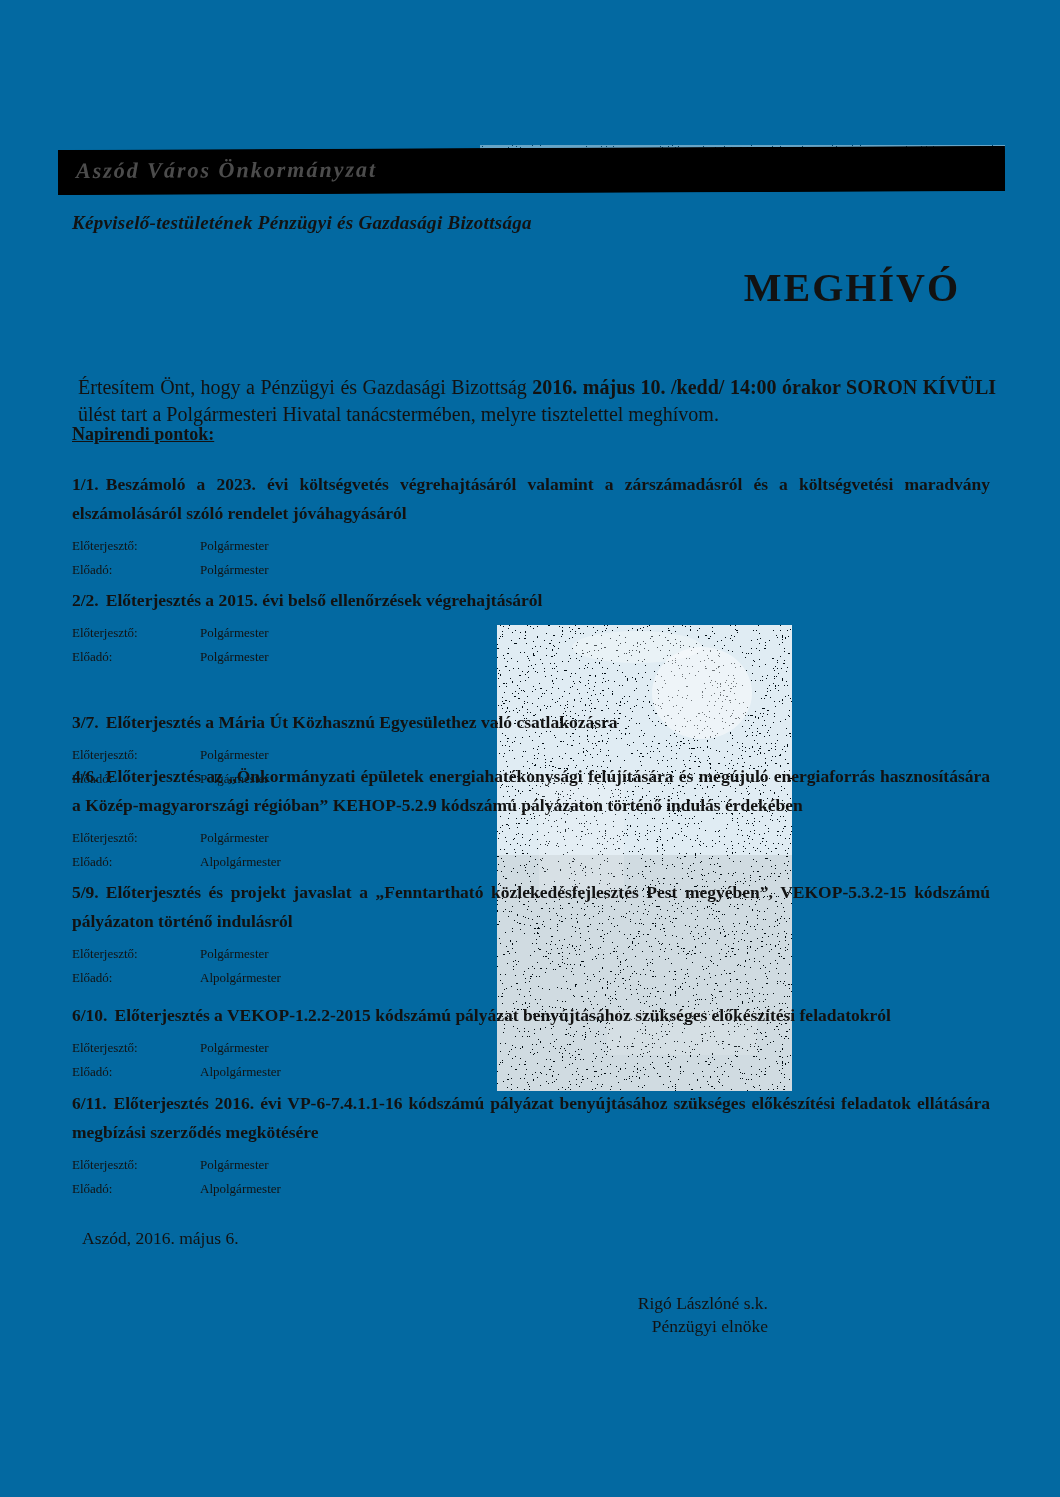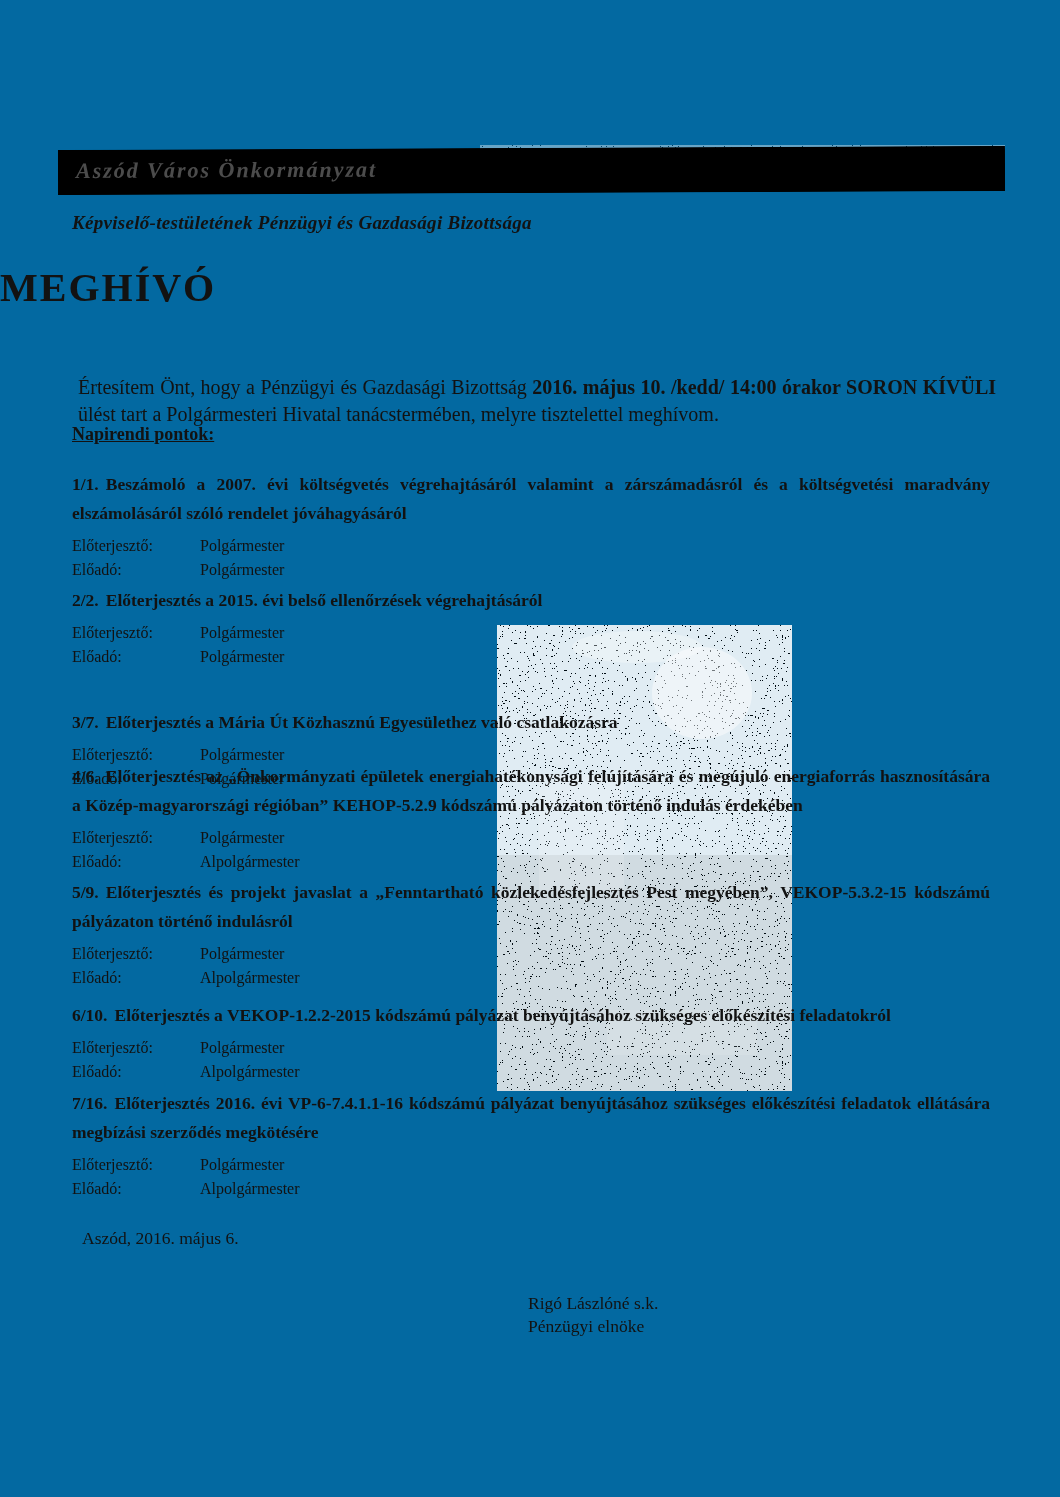--- a/index.html
+++ b/index.html
@@ -20,39 +20,39 @@
     position:absolute;left:18px;top:8px;
     font-size:22px;font-weight:700;font-style:italic;
     color:rgba(200,200,200,0.38);letter-spacing:2px;white-space:nowrap;
   }
   .banner-strip{position:absolute;left:480px;top:140px;width:525px;height:9px;opacity:.4;z-index:1;}
   .subtitle{
     position:absolute;left:72px;top:212px;width:920px;
     font-size:19px;font-weight:700;font-style:italic;letter-spacing:.3px;
   }
   .doc-title{
-    position:absolute;left:0;top:264px;width:960px;text-align:left;
+    position:absolute;left:0;top:264px;width:960px;text-align:right;
     font-size:40px;font-weight:700;letter-spacing:2px;
   }
   .intro{
     position:absolute;left:78px;top:354px;width:918px;
     font-size:20px;line-height:27px;text-align:justify;z-index:2;
   }
   .agenda-heading{
     position:absolute;left:72px;top:424px;
     font-size:18px;font-weight:700;text-decoration:underline;z-index:2;
   }
   .agenda-item{position:absolute;left:72px;width:918px;z-index:2;}
   .agenda-item .item-title{
     font-size:17.5px;font-weight:700;line-height:29px;text-align:justify;margin:0 0 6px 0;
   }
   .agenda-item .item-num{margin-right:7px;}
-  .role-row{display:grid;grid-template-columns:128px auto;font-size:16px;line-height:24px;}
+  .role-row{display:grid;grid-template-columns:128px auto;font-size:13px;line-height:24px;}
   .date-line{position:absolute;left:82px;top:1228px;font-size:17.5px;z-index:2;}
-  .signature{position:absolute;left:528px;top:1292px;width:240px;text-align:left;
+  .signature{position:absolute;left:528px;top:1292px;width:240px;text-align:right;
     font-size:17.5px;line-height:23px;z-index:2;}
   .i1{top:470px;} .i2{top:586px;} .i3{top:680px;margin-top:28px;} .i4{top:762px;}
   .i5{top:878px;} .i6{top:1001px;} .i7{top:1089px;}
 </style>
 </head>
 <body>
 
 <div class="page">
 
   <div class="scan-blob">
@@ -118,21 +118,21 @@
 
   <div class="subtitle">Képviselő-testületének Pénzügyi és Gazdasági Bizottsága</div>
 
   <div class="doc-title">MEGHÍVÓ</div>
 
   <p class="intro"><span>Értesítem Önt, hogy a Pénzügyi és Gazdasági Bizottság </span><b>2016. május 10. /kedd/ 14:00 órakor SORON KÍVÜLI</b><span> ülést tart a Polgármesteri Hivatal tanácstermében, melyre tisztelettel meghívom.</span></p>
 
   <div class="agenda-heading">Napirendi pontok:</div>
 
   <div class="agenda-item i1">
-    <p class="item-title"><span class="item-num">1/1.</span><span>Beszámoló a 2007. évi költségvetés végrehajtásáról valamint a zárszámadásról és a költségvetési maradvány elszámolásáról szóló rendelet jóváhagyásáról</span></p>
+    <p class="item-title"><span class="item-num">1/1.</span><span>Beszámoló a 2023. évi költségvetés végrehajtásáról valamint a zárszámadásról és a költségvetési maradvány elszámolásáról szóló rendelet jóváhagyásáról</span></p>
     <div class="role-row">
         <span>Előterjesztő:</span>
         <span>Polgármester</span>
       </div>
     <div class="role-row">
         <span>Előadó:</span>
         <span>Polgármester</span>
       </div>
   </div>
 
@@ -190,21 +190,21 @@
         <span>Előterjesztő:</span>
         <span>Polgármester</span>
       </div>
     <div class="role-row">
         <span>Előadó:</span>
         <span>Alpolgármester</span>
       </div>
   </div>
 
   <div class="agenda-item i7">
-    <p class="item-title"><span class="item-num">7/16.</span><span>Előterjesztés 2016. évi VP-6-7.4.1.1-16 kódszámú pályázat benyújtásához szükséges előkészítési feladatok ellátására megbízási szerződés megkötésére</span></p>
+    <p class="item-title"><span class="item-num">6/11.</span><span>Előterjesztés 2016. évi VP-6-7.4.1.1-16 kódszámú pályázat benyújtásához szükséges előkészítési feladatok ellátására megbízási szerződés megkötésére</span></p>
     <div class="role-row">
         <span>Előterjesztő:</span>
         <span>Polgármester</span>
       </div>
     <div class="role-row">
         <span>Előadó:</span>
         <span>Alpolgármester</span>
       </div>
   </div>
 

